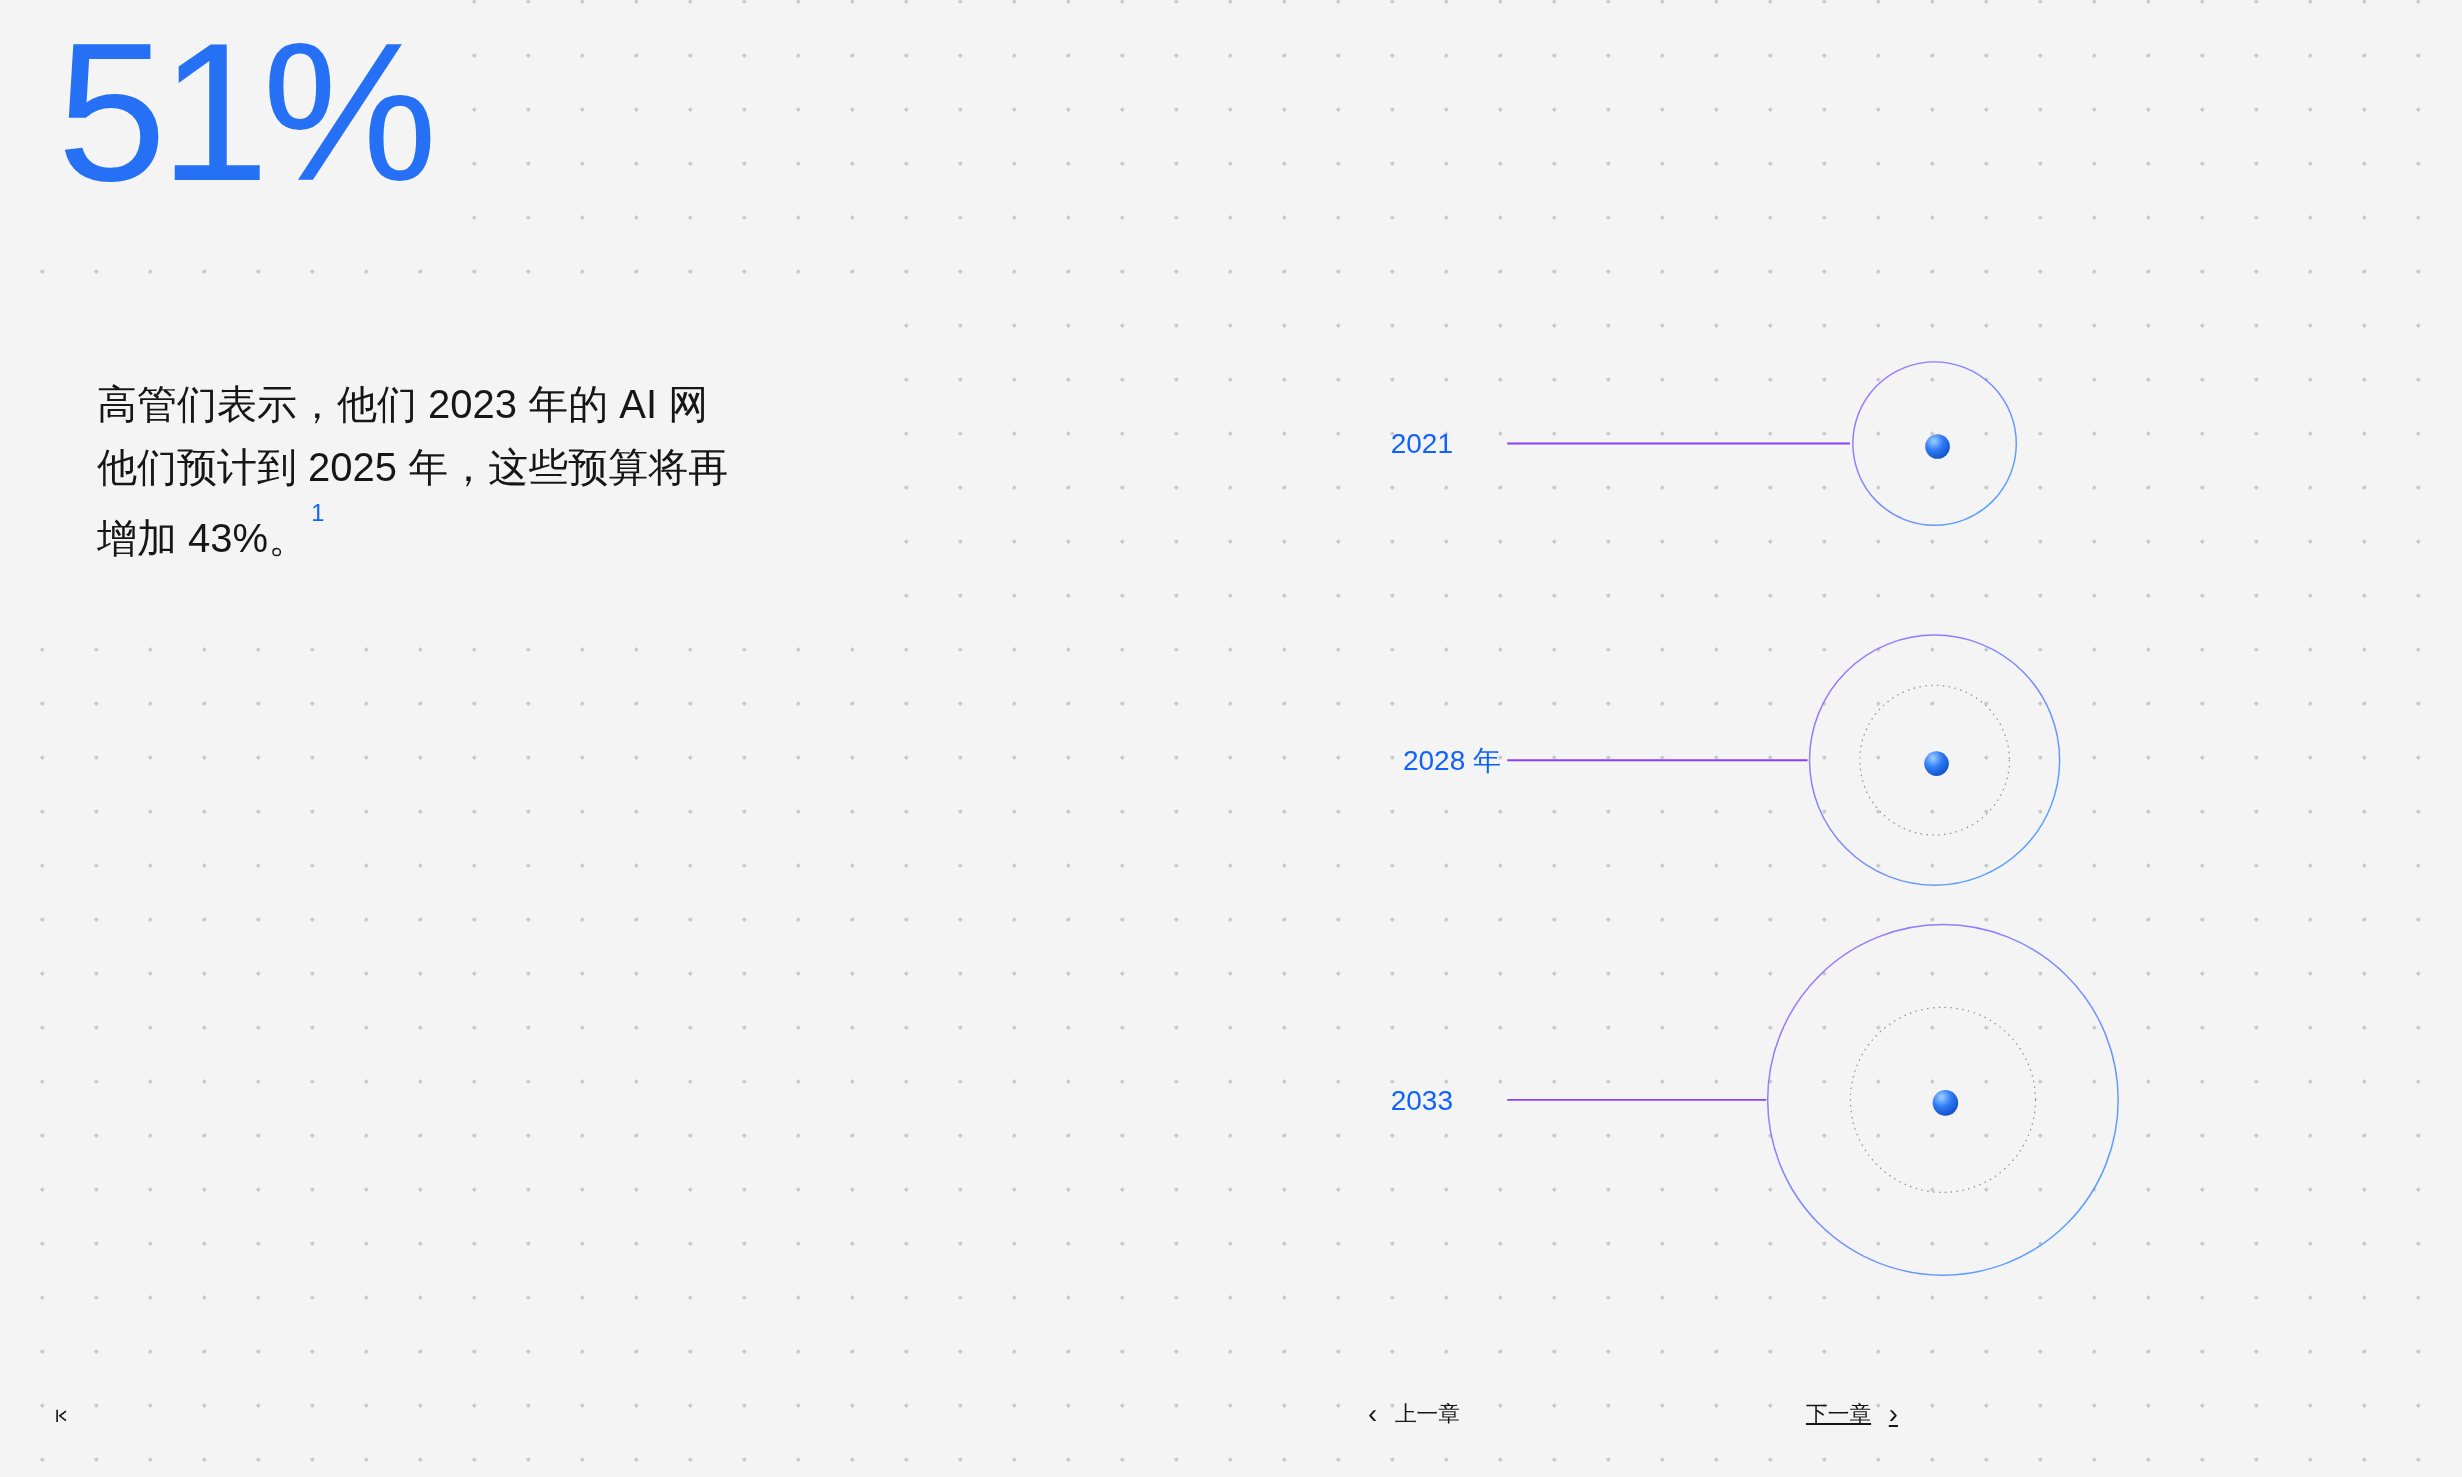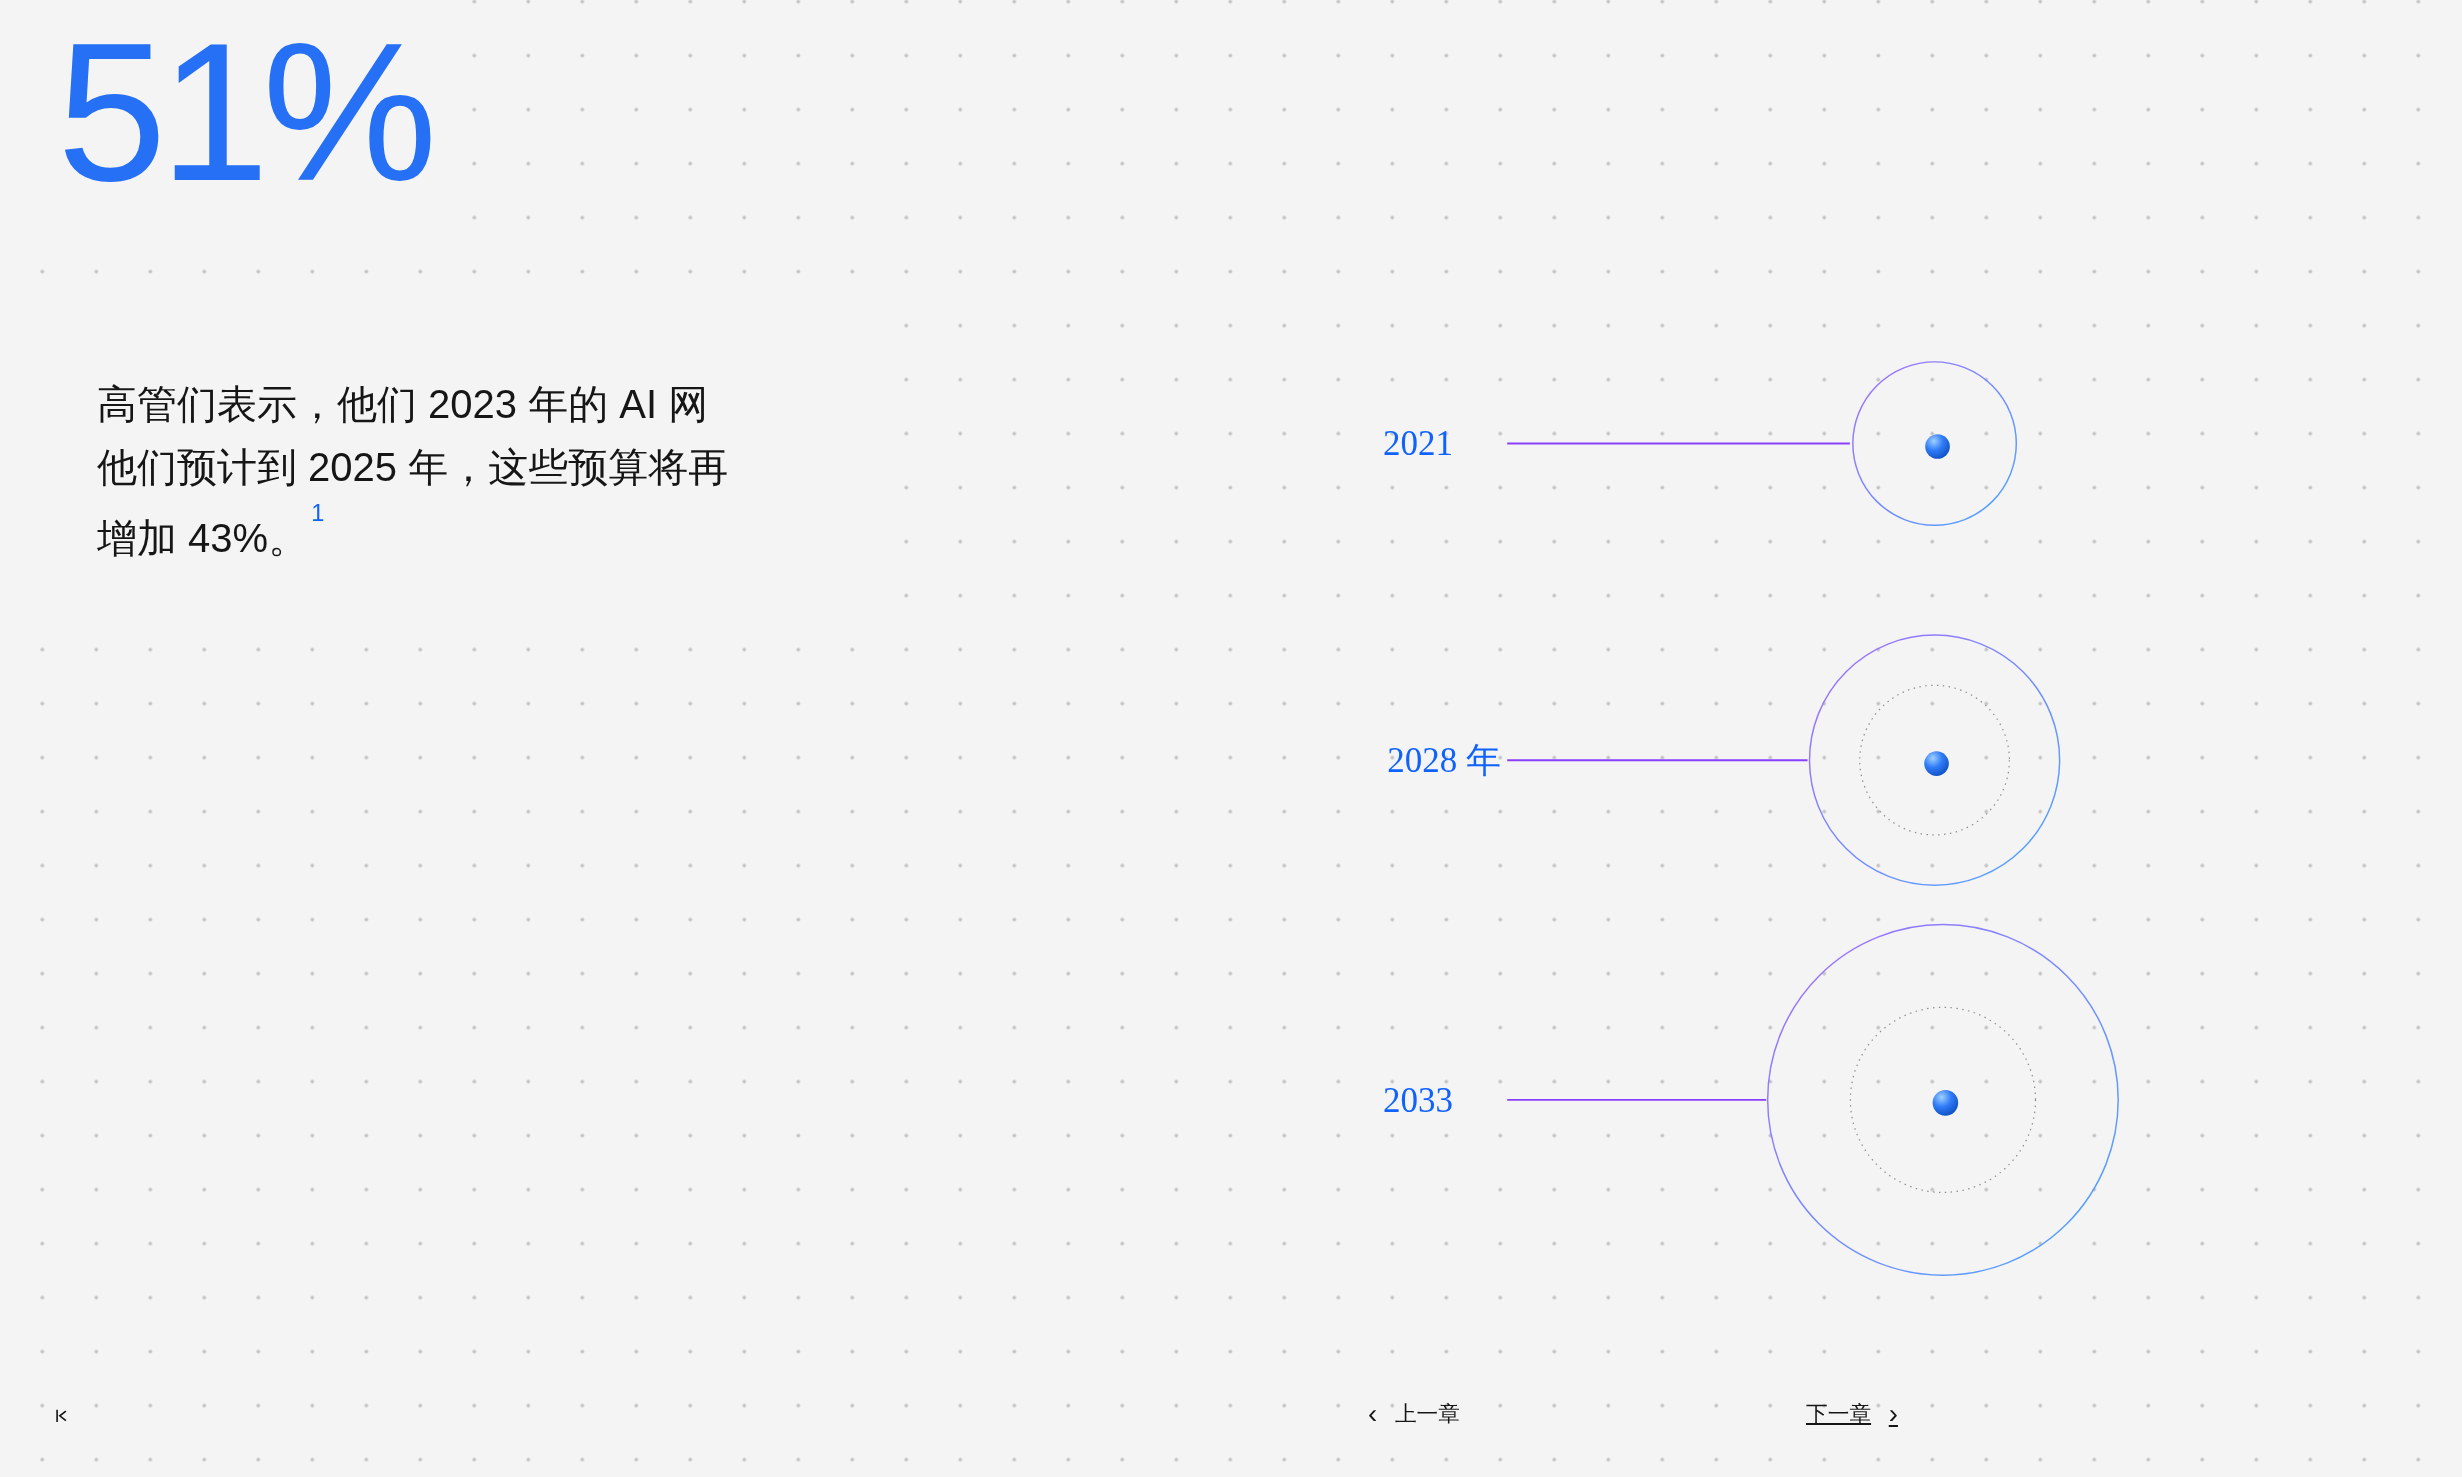--- a/index.html
+++ b/index.html
@@ -25,22 +25,22 @@
   }
   .paragraph{
     position:absolute;left:53px;top:373px;
     font-size:40px;line-height:63px;white-space:nowrap;color:#161616;margin-left:44px;
   }
   .footnote{
     color:#0f62fe;font-size:23.6px;
     position:relative;top:-16.7px;margin-left:3px;
   }
   .year-label{
-    position:absolute;font-size:35px;line-height:41px;
-    color:#0f62fe;white-space:nowrap;text-align:center;font-family:Liberation Serif, serif;
+    position:absolute;font-size:28px;line-height:41px;
+    color:#0f62fe;white-space:nowrap;text-align:center;
   }
   #label-2021{right:1173px;top:423px;}
   #label-2023{right:1125px;top:740px;}
   #label-2025{right:1173px;top:1080px;}
 
   svg.chart{position:absolute;left:0;top:0;}
 
   .nav-home{position:absolute;left:51px;bottom:48px;width:23.6px;height:23.6px;cursor:pointer;}
   .nav-prev,.nav-next{
     position:absolute;bottom:49px;display:flex;align-items:center;gap:17.7px;

